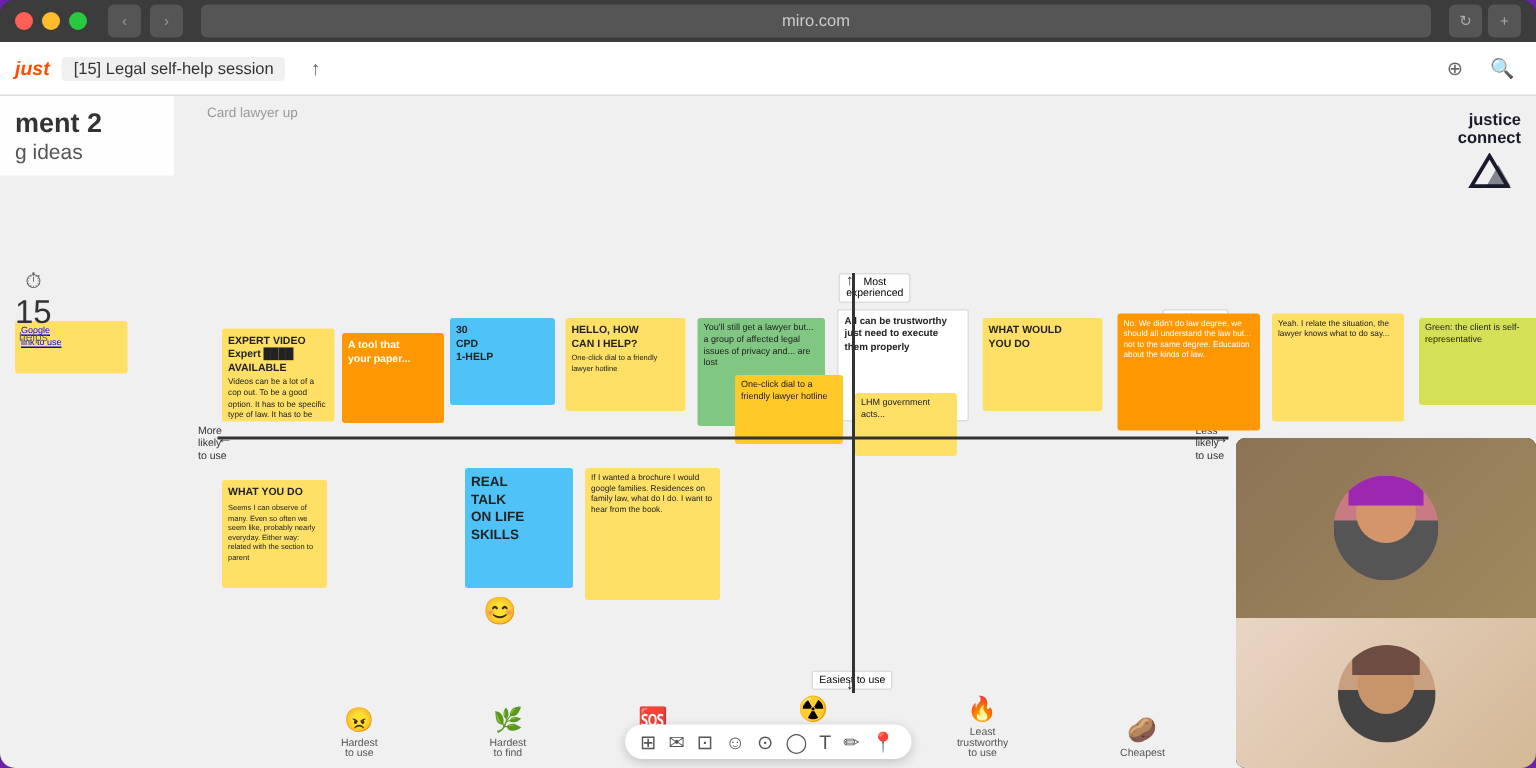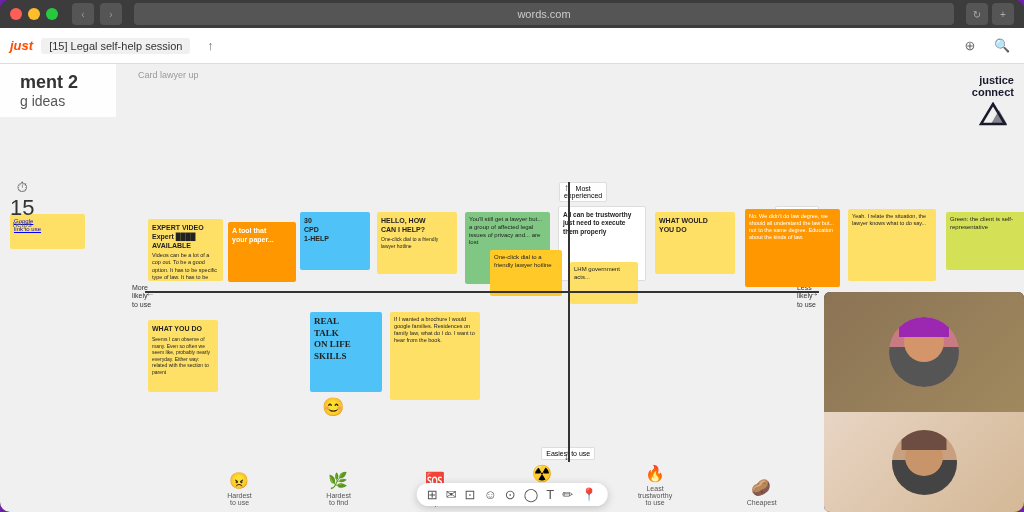--- a/index.html
+++ b/index.html
@@ -119,21 +119,21 @@
       position: relative;
       overflow: hidden;
     }
 
     
     .title-overlay {
       position: absolute;
       left: 0; top: 0;
       width: 116px;
       background: rgba(255,255,255,0.9);
-      padding: 8px 20px;
+      padding: 8px 10px;
       z-index: 10;
     }
     .title-overlay h2 { font-size: 18px; font-weight: bold; color: #333; }
     .title-overlay p { font-size: 14px; color: #555; }
 
     
     .board-main {
       position: absolute;
       left: 130px; top: 0;
       right: 0; bottom: 0;
@@ -274,21 +274,21 @@
 
   <div class="browser-titlebar">
     <span class="traffic-light tl-red"></span>
     <span class="traffic-light tl-yellow"></span>
     <span class="traffic-light tl-green"></span>
     <div class="browser-nav">
       <div class="nav-btn">‹</div>
       <div class="nav-btn">›</div>
     </div>
     <div class="browser-addressbar">
-      <span class="address-text">words.com</span>
+      <span class="address-text">miro.com</span>
     </div>
     <div class="browser-actions">
       <div class="browser-action-btn">↻</div>
       <div class="browser-action-btn">+</div>
     </div>
   </div>
 
   <div class="app-toolbar">
     <span class="miro-logo">just</span>
     <span class="tab-title">[15] Legal self-help session</span>
@@ -383,21 +383,21 @@
       <div class="sticky lime" style="left:816px;top:148px;width:85px;height:58px;">
         <div style="font-size:6px;">Green: the client is self-representative</div>
       </div>
 
       <div class="sticky yellow" style="left:18px;top:256px;width:70px;height:72px;">
         <div class="sticky-title">WHAT YOU DO</div>
         <div style="font-size:5px;margin-top:3px;">Seems I can observe of many. Even so often we seem like, probably nearly everyday. Either way: related with the section to parent</div>
       </div>
 
 
-      <div class="sticky blue" style="left:180px;top:248px;width:72px;height:80px;font-family:Liberation Serif, serif;">
+      <div class="sticky blue" style="left:180px;top:248px;width:72px;height:80px;">
         <div class="sticky-title" style="font-size:9px;">REAL<br>TALK<br>ON LIFE<br>SKILLS</div>
       </div>
 
       <div style="position:absolute;left:192px;top:332px;font-size:18px;z-index:5;">😊</div>
 
       <div class="sticky yellow" style="left:260px;top:248px;width:90px;height:88px;">
         <div style="font-size:5.5px;">If I wanted a brochure I would google families. Residences on family law, what do I do. I want to hear from the book.</div>
       </div>
 
       <div class="sticky amber" style="left:360px;top:186px;width:72px;height:46px;">

